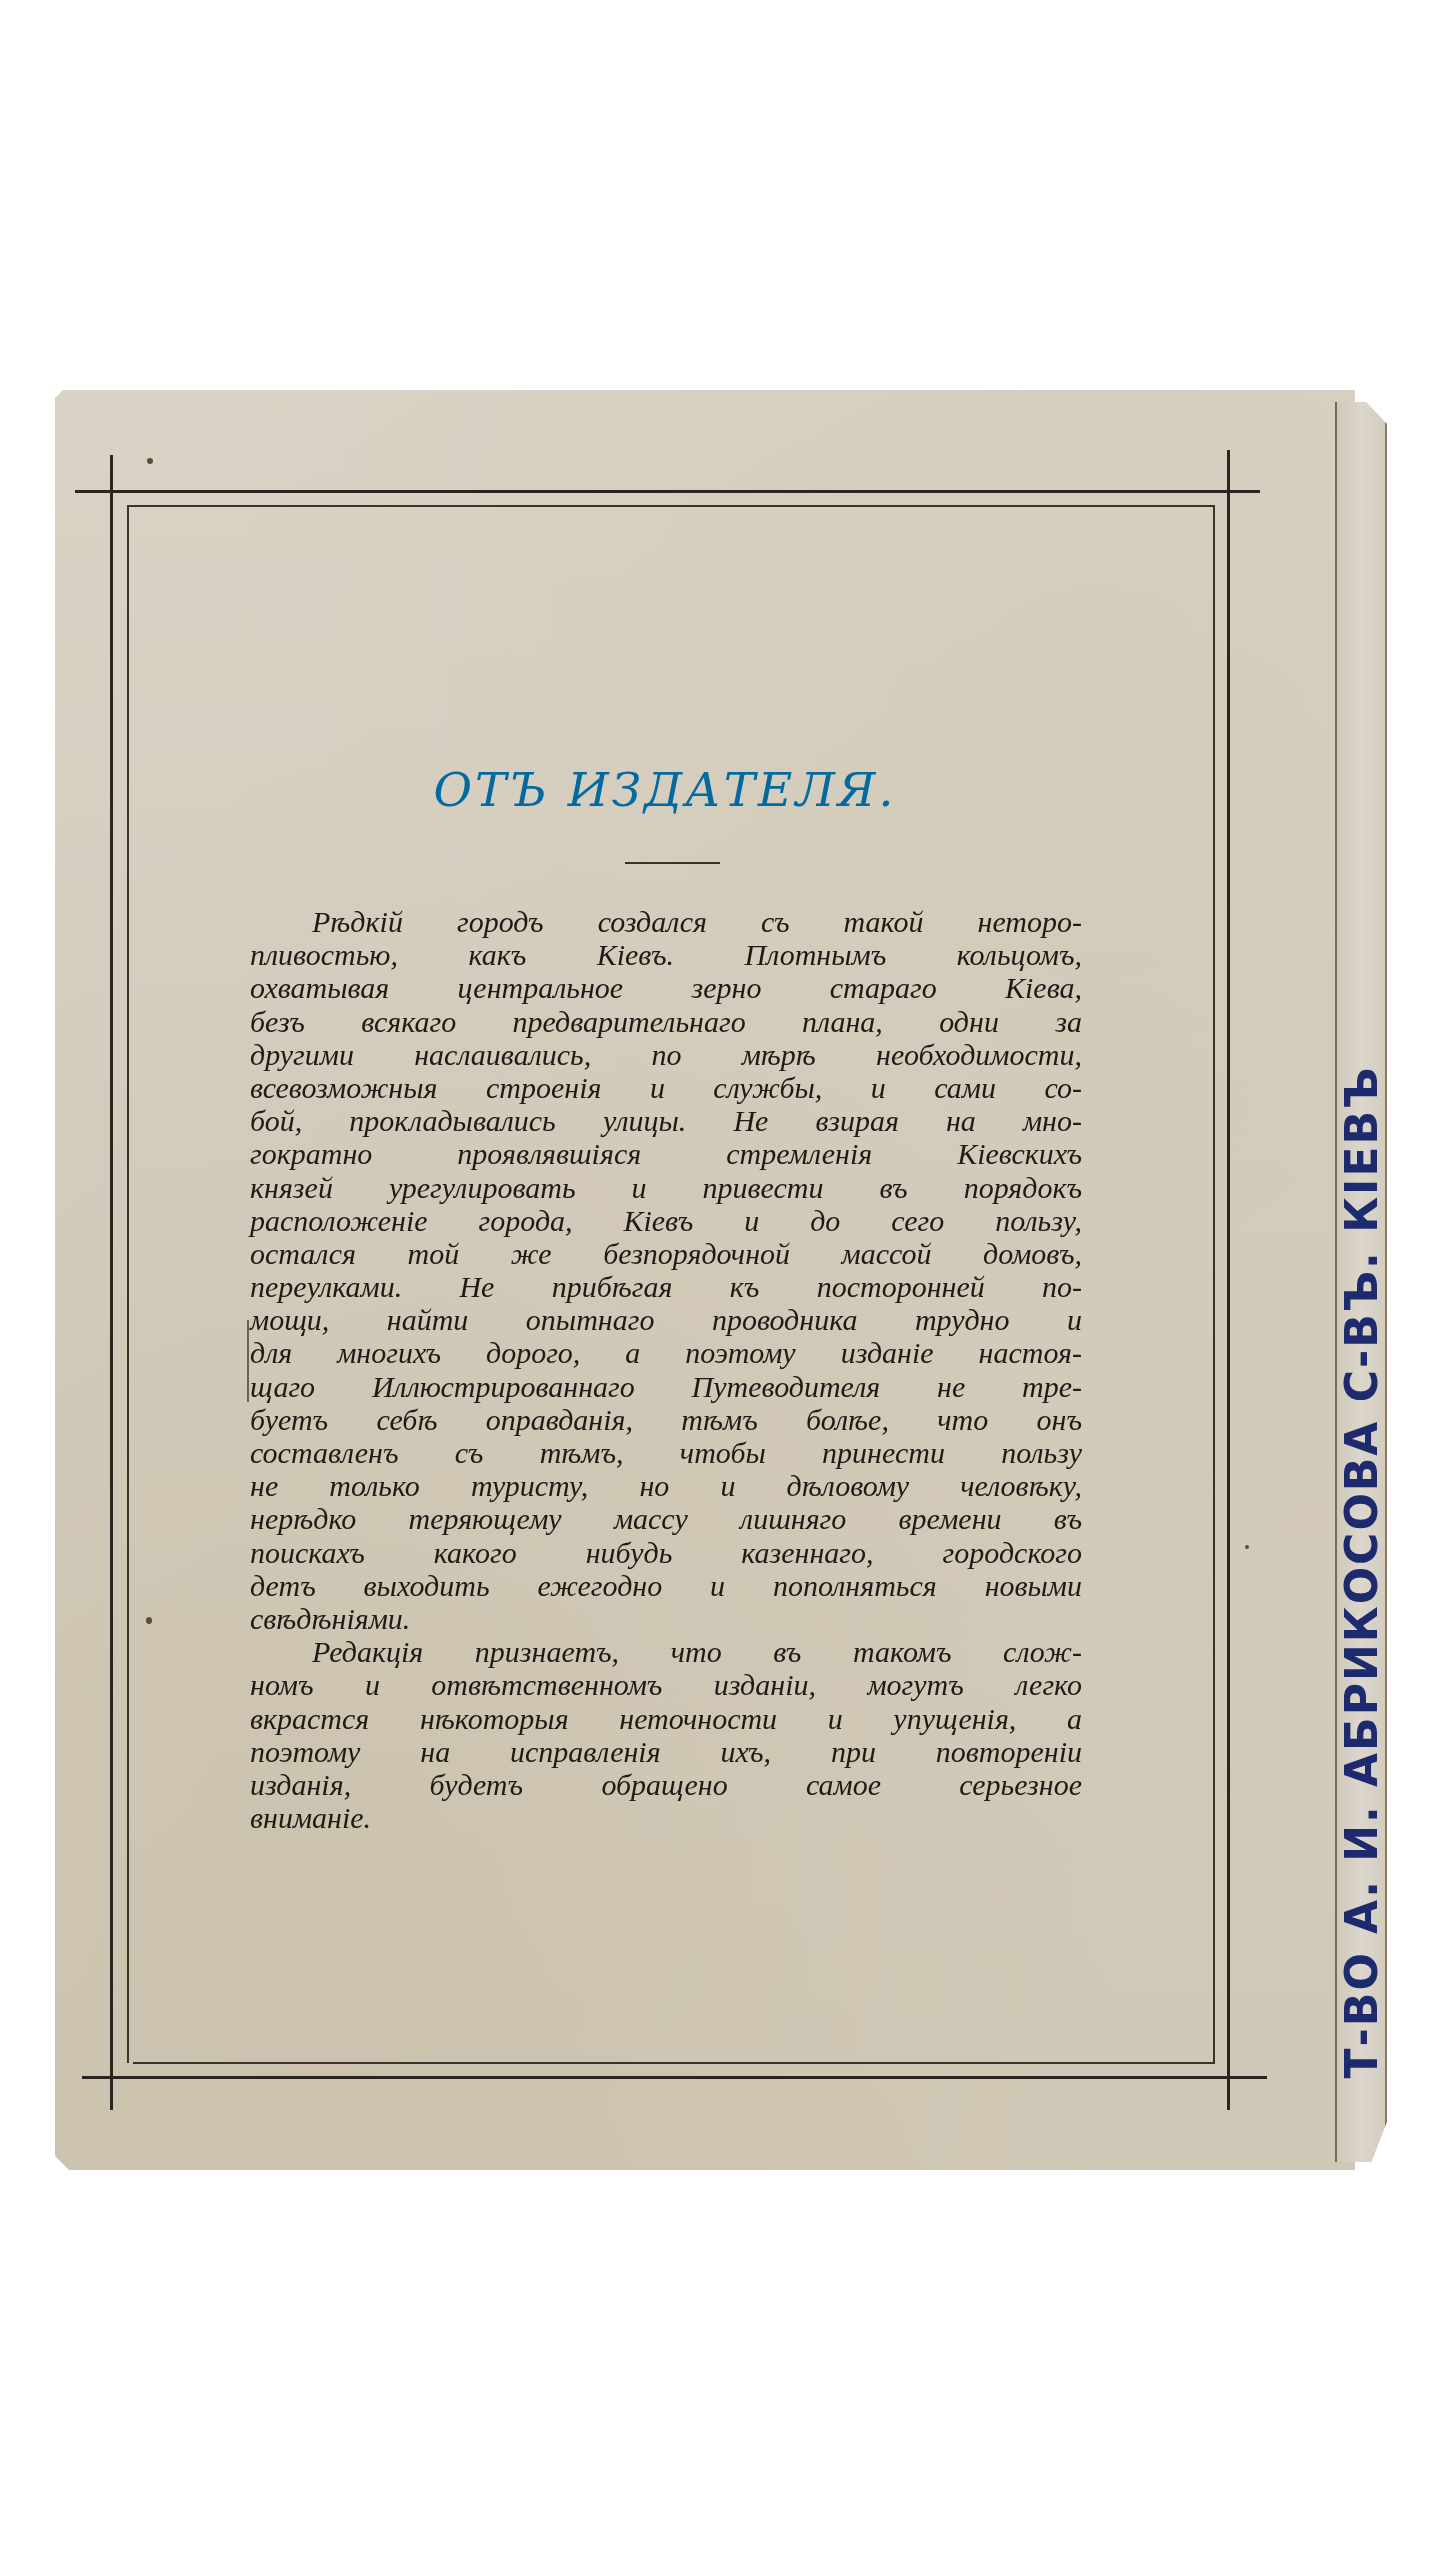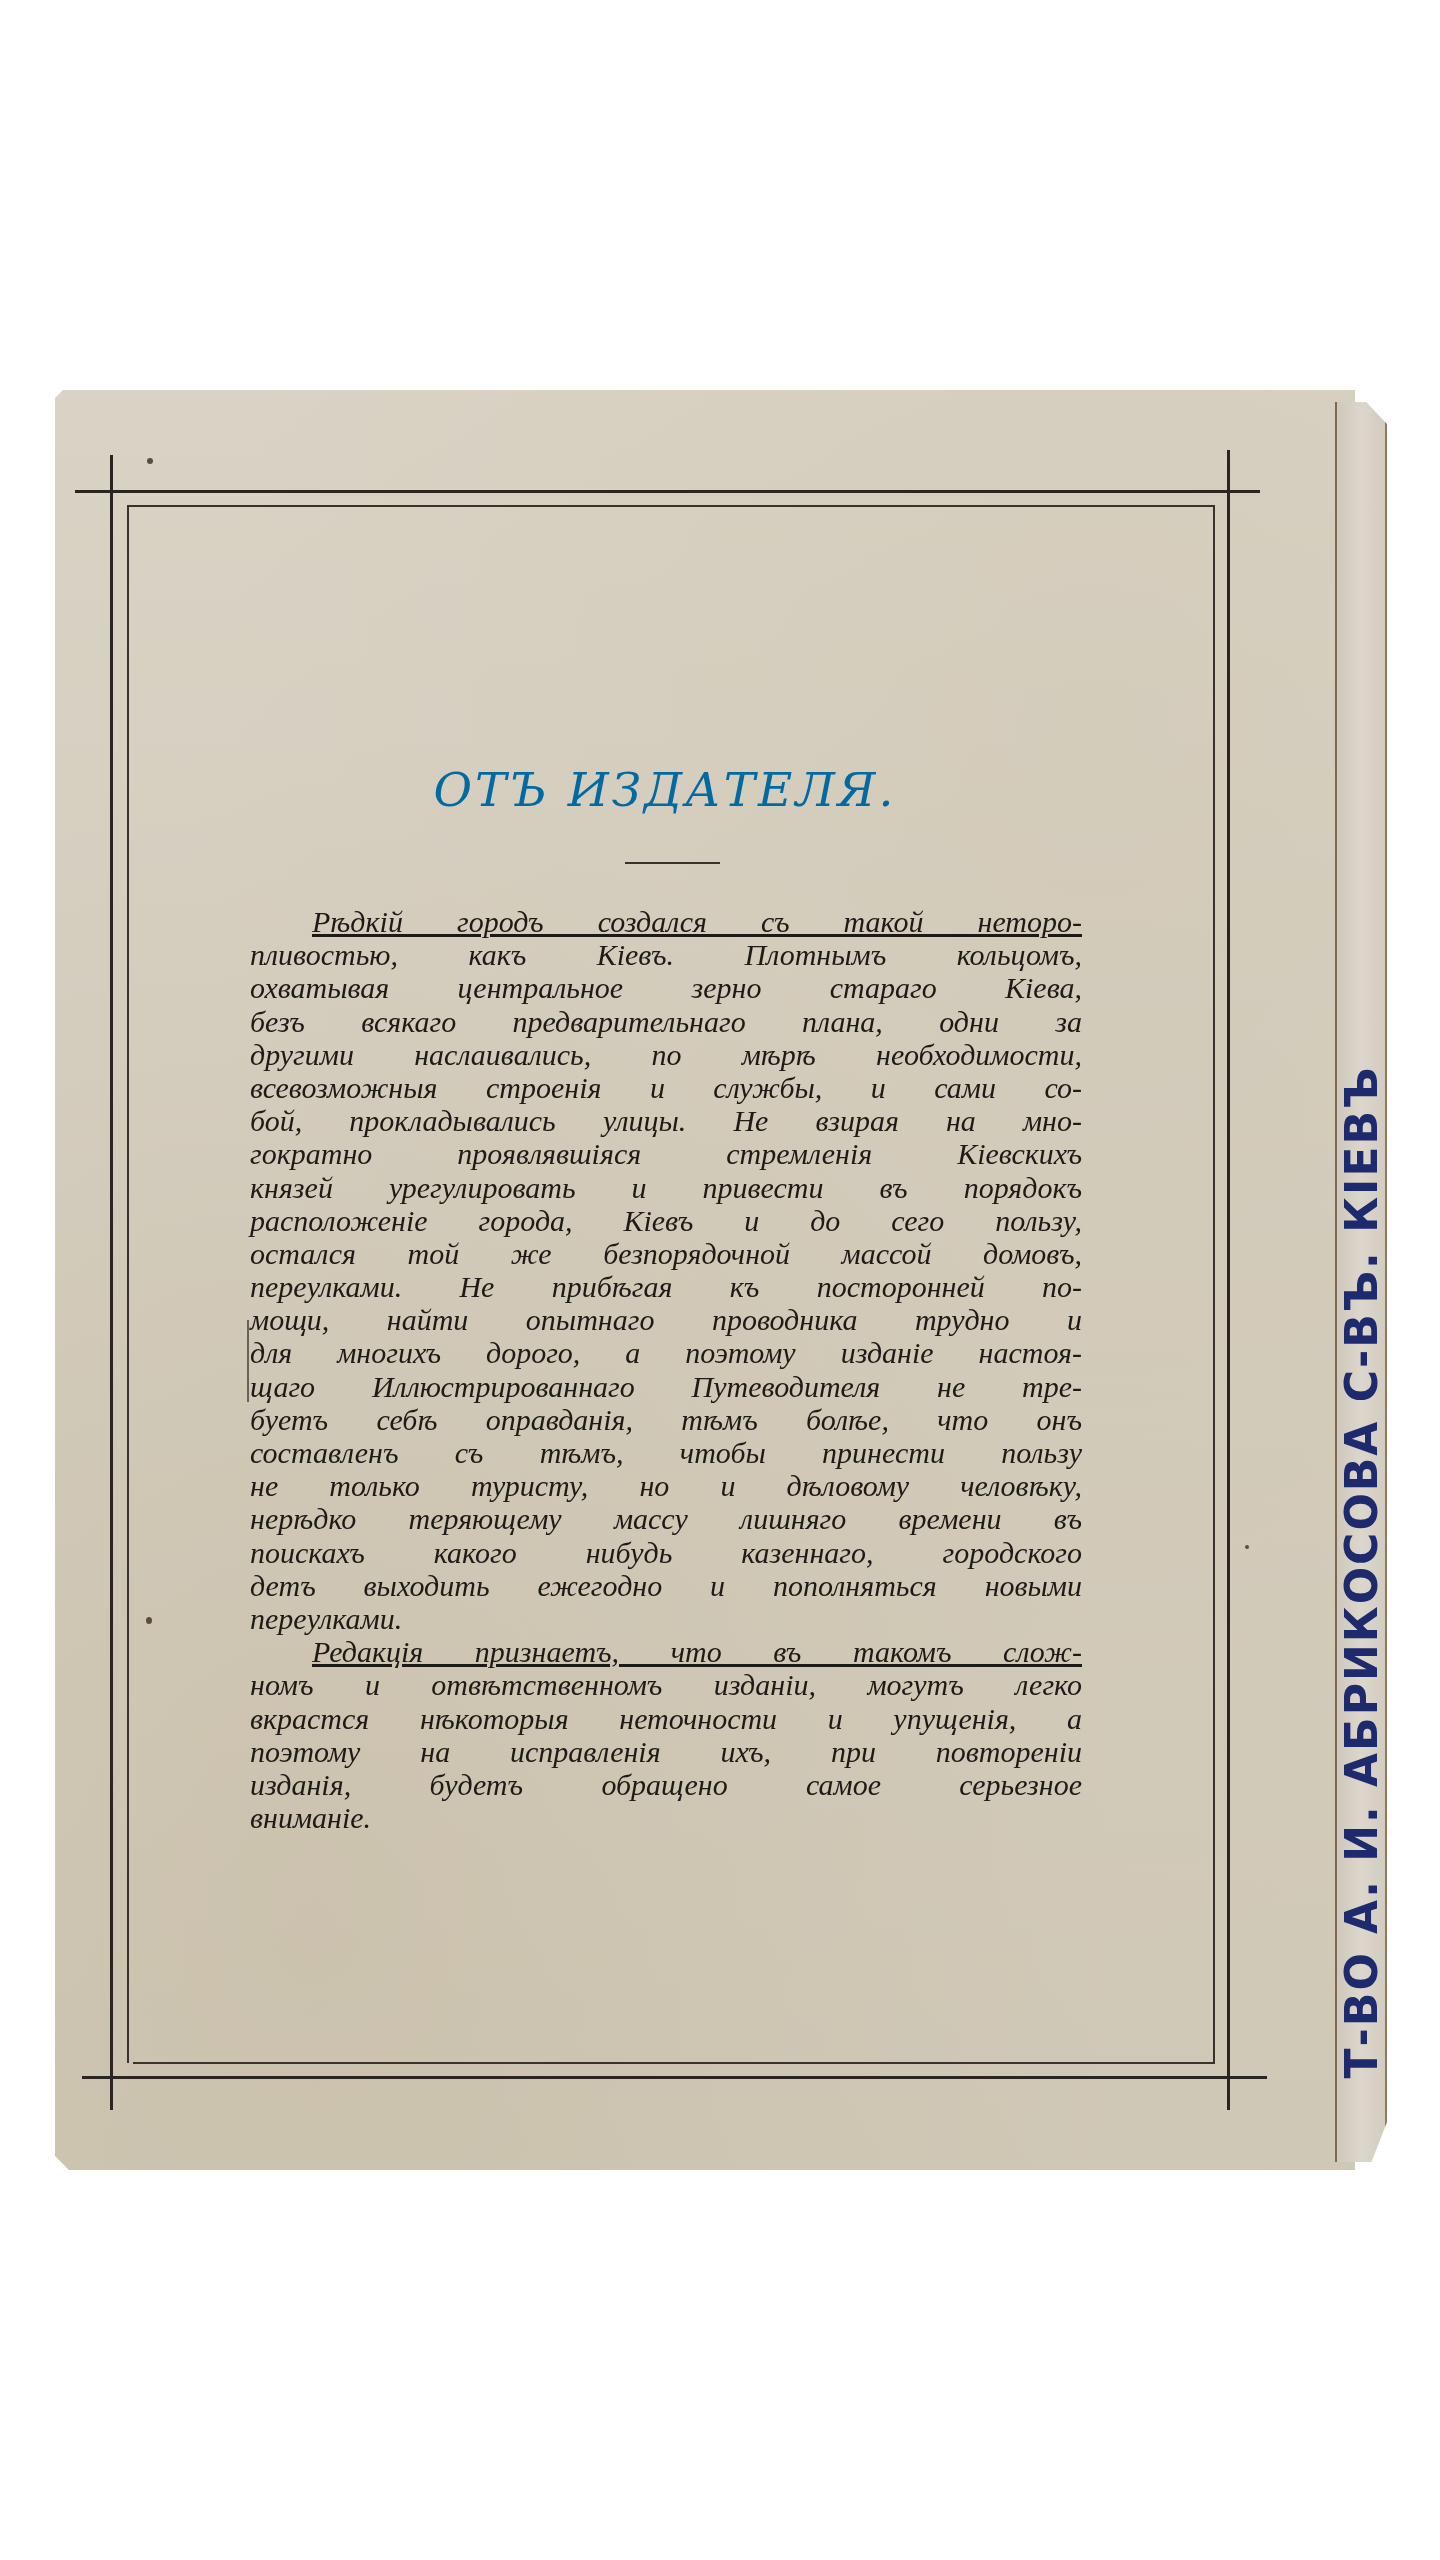--- a/index.html
+++ b/index.html
@@ -45,21 +45,21 @@
     font-size: 47px; letter-spacing: 3px; color: #0369a1;
   }
   .title-rule { position: absolute; left: 625px; top: 862px; width: 95px; height: 2px; background: #3a332b; }
   .body {
     position: absolute; left: 250px; top: 905px; width: 832px;
     font-family: "Liberation Serif", serif; font-style: italic;
     font-size: 30px; line-height: 33.2px; color: #1e1a16;
   }
   .body .ln { display: block; text-align: justify; text-align-last: justify; white-space: nowrap; height: 33.2px; }
   .body .ln.last { text-align-last: left; }
-  .body .ln.indent { padding-left: 62px; text-decoration: underline; }
+  .body .ln.indent { padding-left: 62px; }
   .spot { position: absolute; border-radius: 50%; background: #5a4d3c; }
 </style>
 </head>
 <body>
 
 <div class="page"></div>
 
 <div class="spine">
   <div class="spine-text">Т-ВО А. И. АБРИКОСОВА С-ВЪ. КІЕВЪ</div>
 </div>
@@ -98,21 +98,21 @@
     <span class="ln">переулками. Не прибѣгая къ посторонней по-</span>
     <span class="ln">мощи, найти опытнаго проводника трудно и</span>
     <span class="ln">для многихъ дорого, а поэтому изданіе настоя-</span>
     <span class="ln">щаго Иллюстрированнаго Путеводителя не тре-</span>
     <span class="ln">буетъ себѣ оправданія, тѣмъ болѣе, что онъ</span>
     <span class="ln">составленъ съ тѣмъ, чтобы принести пользу</span>
     <span class="ln">не только туристу, но и дѣловому человѣку,</span>
     <span class="ln">нерѣдко теряющему массу лишняго времени въ</span>
     <span class="ln">поискахъ какого нибудь казеннаго, городского</span>
     <span class="ln">детъ выходить ежегодно и пополняться новыми</span>
-    <span class="ln last">переулками.</span>
+    <span class="ln last">свѣдѣніями.</span>
   </div>
   <div>
     <span class="ln indent">Редакція признаетъ, что въ такомъ слож-</span>
     <span class="ln">номъ и отвѣтственномъ изданіи, могутъ легко</span>
     <span class="ln">вкрастся нѣкоторыя неточности и упущенія, а</span>
     <span class="ln">поэтому на исправленія ихъ, при повтореніи</span>
     <span class="ln">изданія, будетъ обращено самое серьезное</span>
     <span class="ln last">вниманіе.</span>
   </div>
 </div>

